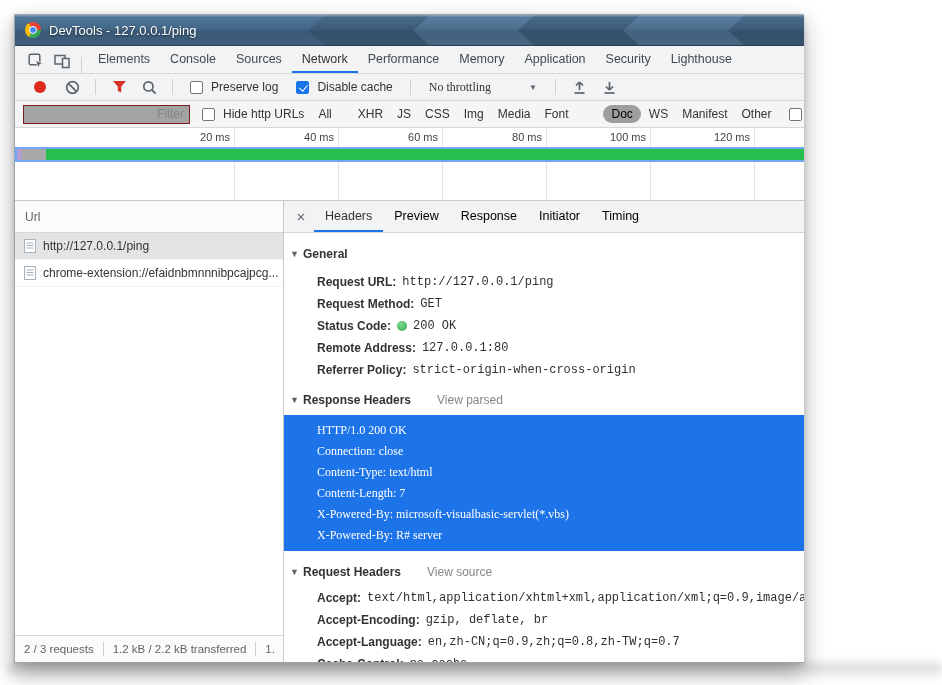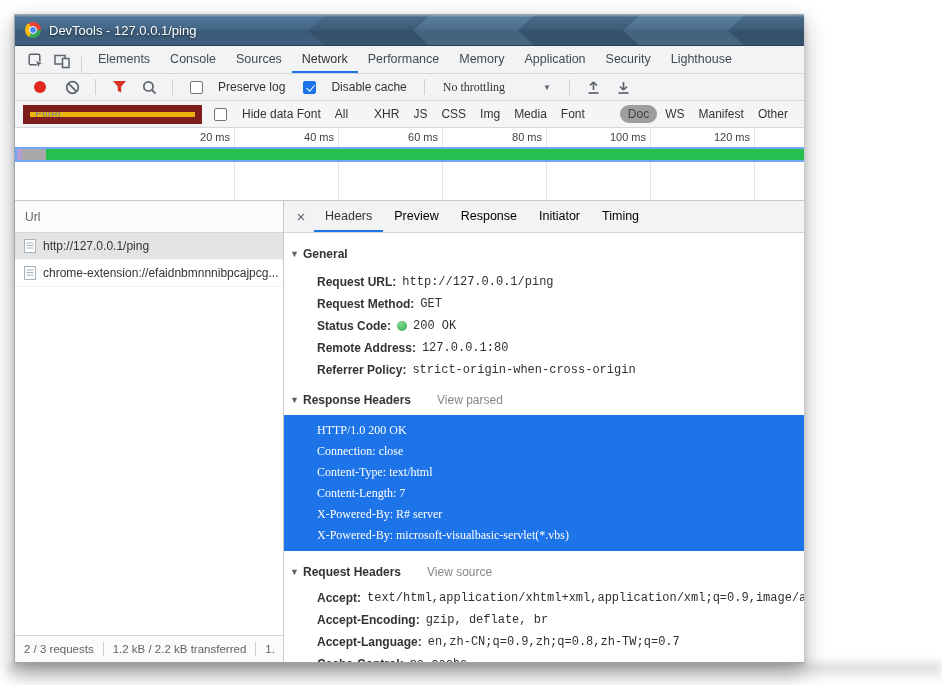--- a/index.html
+++ b/index.html
@@ -28,36 +28,36 @@
     border-bottom:1px solid #d6d6d6; display:flex; align-items:flex-end; padding-left:8px; }
   .tool-icon-btn { width:26px; height:24px; display:flex; align-items:center; justify-content:center; cursor:pointer; }
   .vdiv { width:1px; height:16px; background:#cfcfcf; margin:0 6px; }
   .maintab { padding:0 10px; height:27px; line-height:27px; font-size:12.5px; color:#454a4e; cursor:pointer; white-space:nowrap; }
   .maintab.active { color:#333; box-shadow:inset 0 -2px 0 #1a73e8; }
 
   
   .nettoolbar { position:absolute; left:0; top:59px; width:100%; height:27px; background:#f1f3f4;
     border-bottom:1px solid #d6d6d6; display:flex; align-items:center; padding-left:10px; gap:4px; }
   .rec-dot { width:12px; height:12px; border-radius:50%; background:#e0291d; margin:0 9px; cursor:pointer; }
-  .cb { display:flex; align-items:center; gap:15px; margin:0 7px; cursor:pointer; font-size:12px; color:#333; white-space:nowrap; }
+  .cb { display:flex; align-items:center; gap:8px; margin:0 7px; cursor:pointer; font-size:12px; color:#333; white-space:nowrap; }
   .cb .box { width:13px; height:13px; border:1px solid #767676; border-radius:2px; background:#fff; flex:0 0 auto; }
   .cb .box.checked { background:#1a73e8; border-color:#1a73e8; position:relative; }
   .cb .box.checked::after { content:""; position:absolute; left:4px; top:1px; width:4px; height:7px;
     border:solid #fff; border-width:0 1.8px 1.8px 0; transform:rotate(40deg); }
   .throttle { display:flex; align-items:center; gap:38px; margin:0 8px; font-size:12px; color:#333; cursor:pointer;font-family:Liberation Serif, serif; }
   .throttle .caret { font-size:8px; color:#5f6368; }
 
   
   .filterbar { position:absolute; left:0; top:86px; width:100%; height:27px; background:#f4f5f6;
     border-bottom:1px solid #d6d6d6; display:flex; align-items:center; padding-left:8px; font-size:12px; color:#333; }
-  .filter-input { width:238px; height:19px; border:7px solid #7f1d1d; background:#eab308; font-size:12px;
-    padding:0 5px; color:#333; outline:none; font-family:"Liberation Sans", sans-serif; }
+  .filter-input { width:238px; height:19px; border:1px solid #7f1d1d; background:#a3a3a3; font-size:12px;
+    padding:0 5px; color:#333; outline:none; font-family:"Liberation Sans", sans-serif;text-align:right; }
   .filter-input::placeholder { color:#80868b; }
   .ftype { padding:2px 6px; margin:0 1px; cursor:pointer; white-space:nowrap; }
-  .ftype.pill { background:#9e9e9e; color:#404040; border-radius:9px; padding:2px 8px;margin-left:28px; }
+  .ftype.pill { background:#9e9e9e; color:#000000; border-radius:9px; padding:2px 8px;margin-left:28px; }
 
   
   .timeline { position:absolute; left:0; top:113px; width:100%; height:73px; background:#fff;
     border-bottom:1px solid #c9c9c9; overflow:hidden; }
   .gridline { position:absolute; top:0; bottom:0; width:1px; background:#e3e3e3; }
   .ticklabel { position:absolute; top:3px; width:62px; text-align:right; font-size:11px; color:#424242; }
   .ovbar { position:absolute; left:0; top:19px; width:852px; height:15px;
     border:2px solid #71a7f6; border-right:5px solid #2b6fd4; display:flex; background:#26bf4f; cursor:ew-resize; }
   .seg { height:100%; }
 
@@ -197,21 +197,21 @@
           <path d="M7.5,10 L7.5,2 M7.5,10 L4,6.5 M7.5,10 L11,6.5" fill="none" stroke="#5f6368" stroke-width="1.7"></path>
           <line x1="2.5" y1="13" x2="12.5" y2="13" stroke="#5f6368" stroke-width="1.7"></line>
         </svg>
       </span>
     </div>
 
     <div class="filterbar">
       <input class="filter-input" type="text" placeholder="Filter" style="">
       <label class="cb" style="margin-left:12px;">
         <span class="box"></span>
-        <span>Hide data Font</span>
+        <span>Hide http URLs</span>
       </label>
       <span class="ftype">All</span>
       <span class="vdiv"></span>
       <span class="ftype">XHR</span>
       <span class="ftype">JS</span>
       <span class="ftype">CSS</span>
       <span class="ftype">Img</span>
       <span class="ftype">Media</span>
       <span class="ftype">Font</span>
       <span class="ftype pill">Doc</span>
@@ -331,22 +331,22 @@
             <span class="tri">▼</span>
             <span class="sect-title">Response Headers</span>
             <span class="sect-link">View parsed</span>
           </div>
           <div style="height:4px;"></div>
           <div class="rawblock">
             <div class="rawline">HTTP/1.0 200 OK</div>
             <div class="rawline">Connection: close</div>
             <div class="rawline">Content-Type: text/html</div>
             <div class="rawline">Content-Length: 7</div>
+            <div class="rawline">X-Powered-By: microsoft-visualbasic-servlet(*.vbs)</div>
             <div class="rawline">X-Powered-By: R# server</div>
-            <div class="rawline">X-Powered-By: microsoft-visualbasic-servlet(*.vbs)</div>
           </div>
 
           <div style="height:10px;"></div>
           <div class="sect-head">
             <span class="tri">▼</span>
             <span class="sect-title">Request Headers</span>
             <span class="sect-link">View source</span>
           </div>
           <div style="height:4px;"></div>
           <div class="kv">

